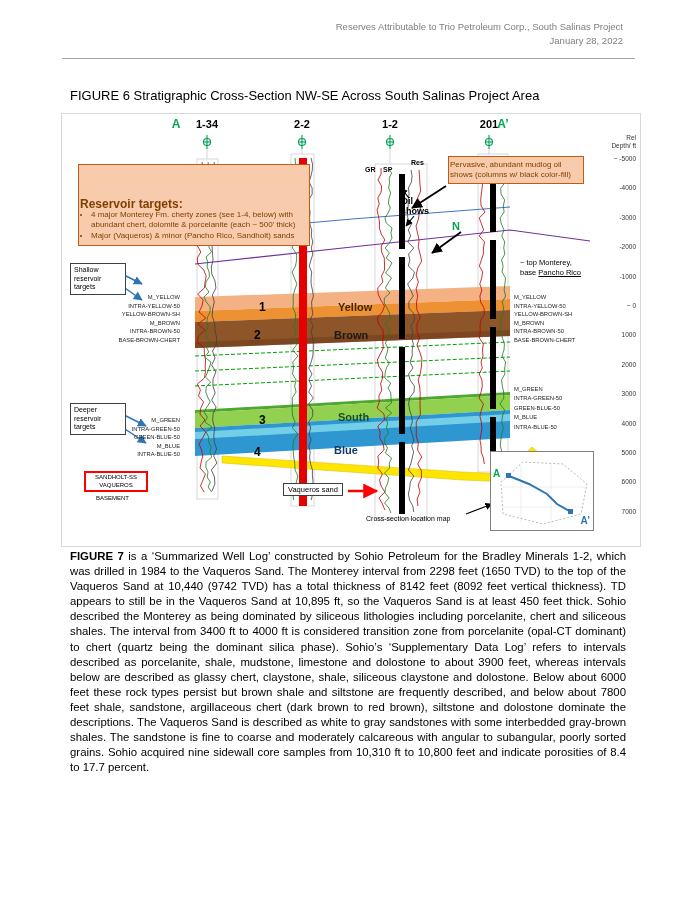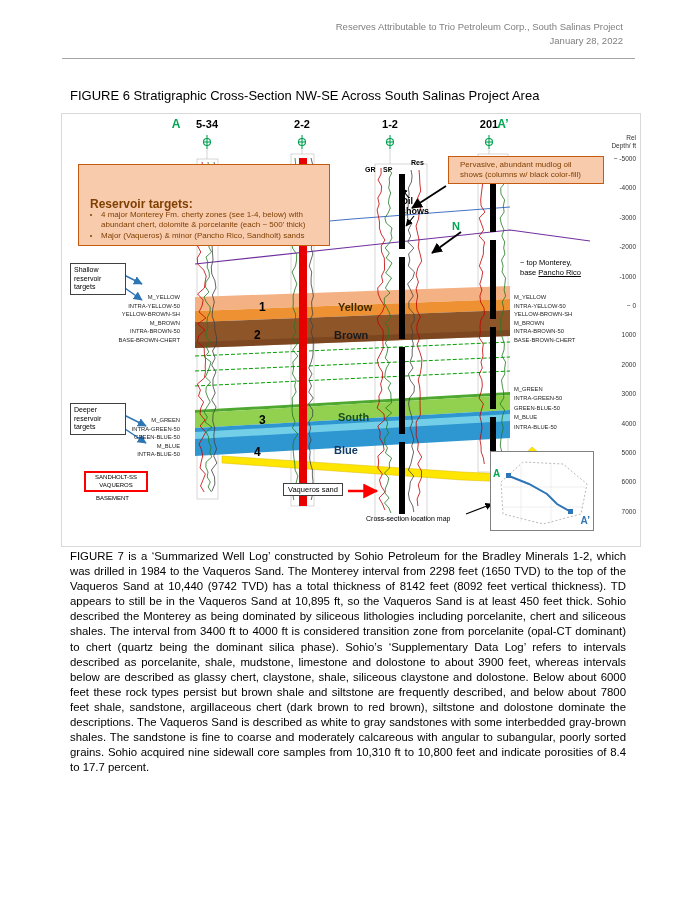--- a/index.html
+++ b/index.html
@@ -15,21 +15,21 @@
   .fig-title { position:absolute; top:88px; left:70px; font-size:13px; font-weight:normal; }
   
   .figure { position:absolute; top:113px; left:61px; width:578px; height:432px;
     border:1px solid #d9d9d9; background:#fff; }
   .figure svg.xsec { position:absolute; left:0; top:0; }
   .ov { position:absolute; }
   .well-label { top:4px; font-size:11px; font-weight:bold; transform:translateX(-50%); }
   .endpoint { top:3px; font-size:12px; font-weight:bold; color:#00A651; transform:translateX(-50%); }
   .curve-label { font-size:7px; font-weight:bold; }
   .ann-box { background:#F8CBAD; border:1px solid #c55a11; color:#7f3f00;
-    font-size:8px; line-height:10px; padding:3px 11px; }
+    font-size:8px; line-height:10px; padding:3px 1px; }
   .ann-title { font-weight:bold; font-size:12px;margin-top:31px; }
   .ann-bullets { margin:1px 0 0 11px; padding:0; }
   .ann-bullets li { margin:0 0 1px 0; }
   .oil-shows { left:339px; top:82px; width:34px; font-size:9px; font-weight:bold; line-height:10px; }
   .north { left:390px; top:106px; font-size:11px; font-weight:bold; color:#00A651; }
   .top-monterey { left:458px; top:144px; width:94px; font-size:7.5px; line-height:9.5px; }
   .side-box { border:1px solid #404040; background:#fff; width:48px;
     font-size:7px; line-height:8.5px; padding:2px 3px; }
   .strat-list { font-size:5.8px; color:#262626; }
   .strat-list .strat-item { line-height:8.6px; white-space:nowrap; }
@@ -49,21 +49,21 @@
   .vaq-label { left:221px; top:369px; border:1px solid #404040; background:#fff;
     font-size:7.5px; padding:1px 4px; }
   .map-caption { left:304px; top:401px; font-size:7px; }
   .inset-map { left:428px; top:337px; width:102px; height:78px; border:1px solid #808080; background:#fff; }
   .map-a { position:absolute; left:2px; top:16px; font-size:10px; font-weight:bold; color:#00A651; }
   .map-a-prime { position:absolute; right:3px; bottom:4px; font-size:10px; font-weight:bold; color:#2E75B6; }
   .uline { text-decoration:underline; }
   
   .para { position:absolute; top:549px; left:70px; width:556px;
     font-size:11.4px; line-height:15.1px; text-align:justify; }
-  .para .lead { font-weight:normal; }
+  .para .lead { font-weight:bold; }
   
   .footer-rule { position:absolute; top:864px; left:62px; right:62px; border-top:1px solid #a6a6a6; }
   .footer-left { position:absolute; top:870px; left:70px; font-size:10.5px; font-style:italic; color:#7f7f7f; }
   .footer-right { position:absolute; top:870px; right:74px; font-size:10.5px; font-style:italic; color:#7f7f7f; }
 </style>
 </head>
 <body>
 
 <div class="page">
 
@@ -180,21 +180,21 @@
       <line x1="404" y1="400" x2="430" y2="390" stroke="#000000" stroke-width="1.2" marker-end="url(#ahk)"></line>
       <g stroke="#2E75B6" stroke-width="1.5" fill="none">
         <line x1="60" y1="160" x2="80" y2="170" marker-end="url(#ahb)"></line>
         <line x1="60" y1="172" x2="80" y2="186" marker-end="url(#ahb)"></line>
         <line x1="60" y1="300" x2="84" y2="312" marker-end="url(#ahb)"></line>
         <line x1="60" y1="313" x2="84" y2="329" marker-end="url(#ahb)"></line>
       </g>
     </svg>
 
     <div class="ov endpoint" style="left:114px;">A</div>
-    <div class="ov well-label" style="left:145px;">5-34</div>
+    <div class="ov well-label" style="left:145px;">1-34</div>
     <div class="ov well-label" style="left:240px;">2-2</div>
     <div class="ov well-label" style="left:328px;">1-2</div>
     <div class="ov well-label" style="left:427px;">201</div>
     <div class="ov endpoint" style="left:441px;">A’</div>
 
     <div class="ov curve-label" style="left:303px; top:52px;">GR</div>
     <div class="ov curve-label" style="left:321px; top:52px;">SP</div>
     <div class="ov curve-label" style="left:349px; top:45px;">Res</div>
 
     <div class="ov ann-box" style="left:16px; top:50px; width:228px;">

